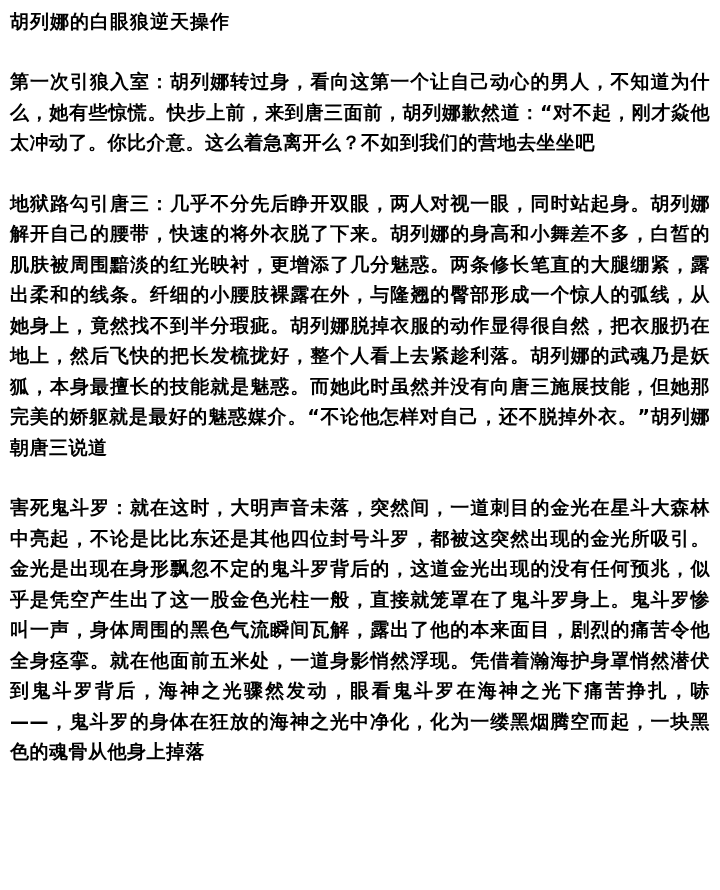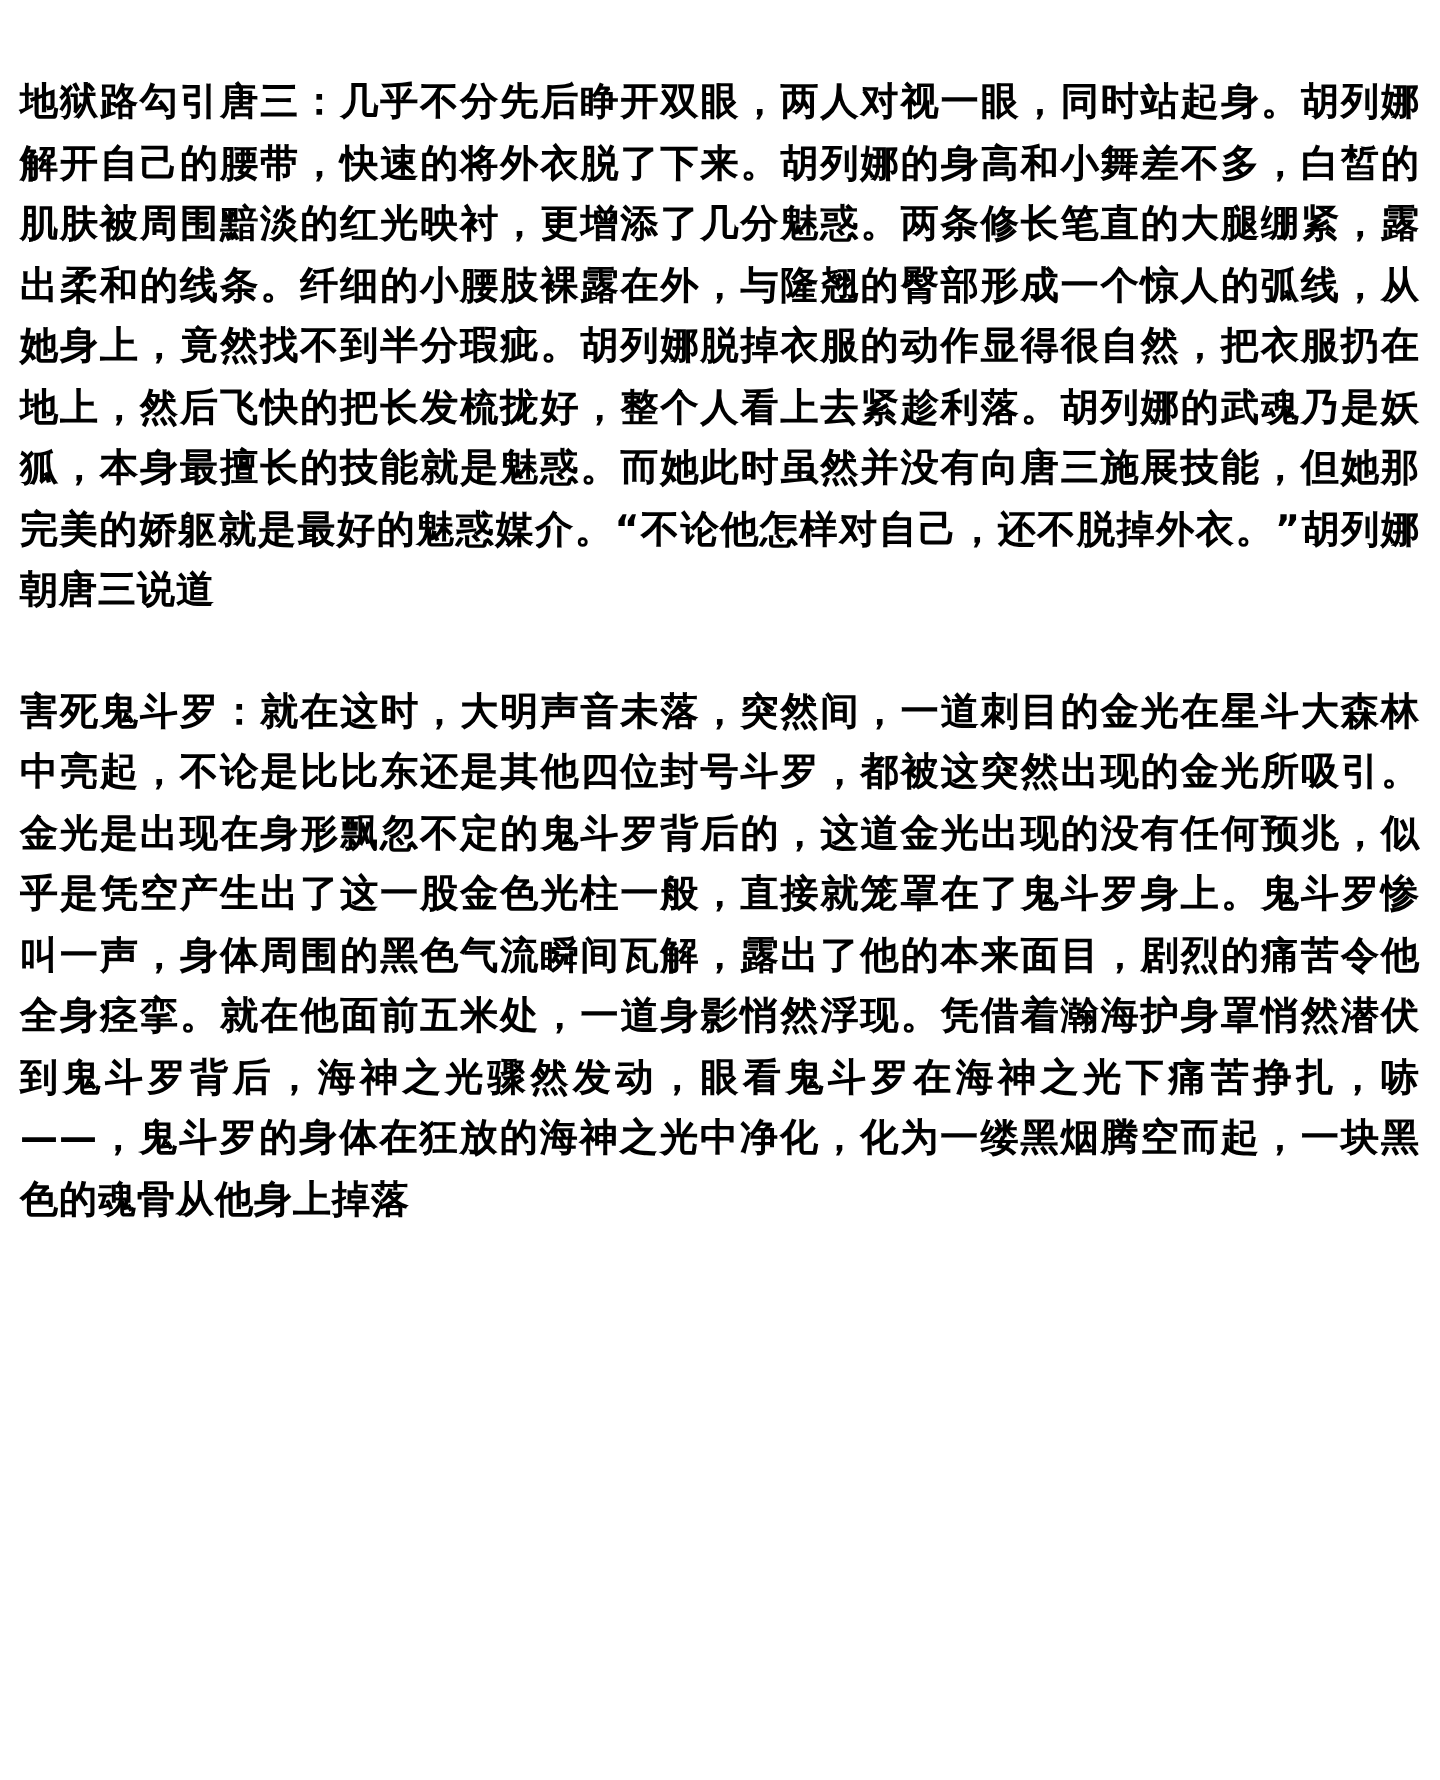--- a/index.html
+++ b/index.html
@@ -34,20 +34,22 @@
     letter-spacing: 0.5px;
     text-align: justify;
     text-justify: inter-ideograph;
     word-break: break-all;
   }
 </style>
 </head>
 <body>
 
 <div class="page">
+  <h1 class="doc-title">胡列娜的白眼狼逆天操作</h1>
 
+  <p class="doc-paragraph">第一次引狼入室：胡列娜转过身，看向这第一个让自己动心的男人，不知道为什么，她有些惊慌。快步上前，来到唐三面前，胡列娜歉然道：“对不起，刚才焱他太冲动了。你比介意。这么着急离开么？不如到我们的营地去坐坐吧</p>
 
 
   <p class="doc-paragraph">地狱路勾引唐三：几乎不分先后睁开双眼，两人对视一眼，同时站起身。胡列娜解开自己的腰带，快速的将外衣脱了下来。胡列娜的身高和小舞差不多，白皙的肌肤被周围黯淡的红光映衬，更增添了几分魅惑。两条修长笔直的大腿绷紧，露出柔和的线条。纤细的小腰肢裸露在外，与隆翘的臀部形成一个惊人的弧线，从她身上，竟然找不到半分瑕疵。胡列娜脱掉衣服的动作显得很自然，把衣服扔在地上，然后飞快的把长发梳拢好，整个人看上去紧趁利落。胡列娜的武魂乃是妖狐，本身最擅长的技能就是魅惑。而她此时虽然并没有向唐三施展技能，但她那完美的娇躯就是最好的魅惑媒介。“不论他怎样对自己，还不脱掉外衣。”胡列娜朝唐三说道</p>
 
   <p class="doc-paragraph">害死鬼斗罗：就在这时，大明声音未落，突然间，一道刺目的金光在星斗大森林中亮起，不论是比比东还是其他四位封号斗罗，都被这突然出现的金光所吸引。金光是出现在身形飘忽不定的鬼斗罗背后的，这道金光出现的没有任何预兆，似乎是凭空产生出了这一股金色光柱一般，直接就笼罩在了鬼斗罗身上。鬼斗罗惨叫一声，身体周围的黑色气流瞬间瓦解，露出了他的本来面目，剧烈的痛苦令他全身痉挛。就在他面前五米处，一道身影悄然浮现。凭借着瀚海护身罩悄然潜伏到鬼斗罗背后，海神之光骤然发动，眼看鬼斗罗在海神之光下痛苦挣扎，哧——，鬼斗罗的身体在狂放的海神之光中净化，化为一缕黑烟腾空而起，一块黑色的魂骨从他身上掉落</p>
 
 </div>
 
 </body></html>

